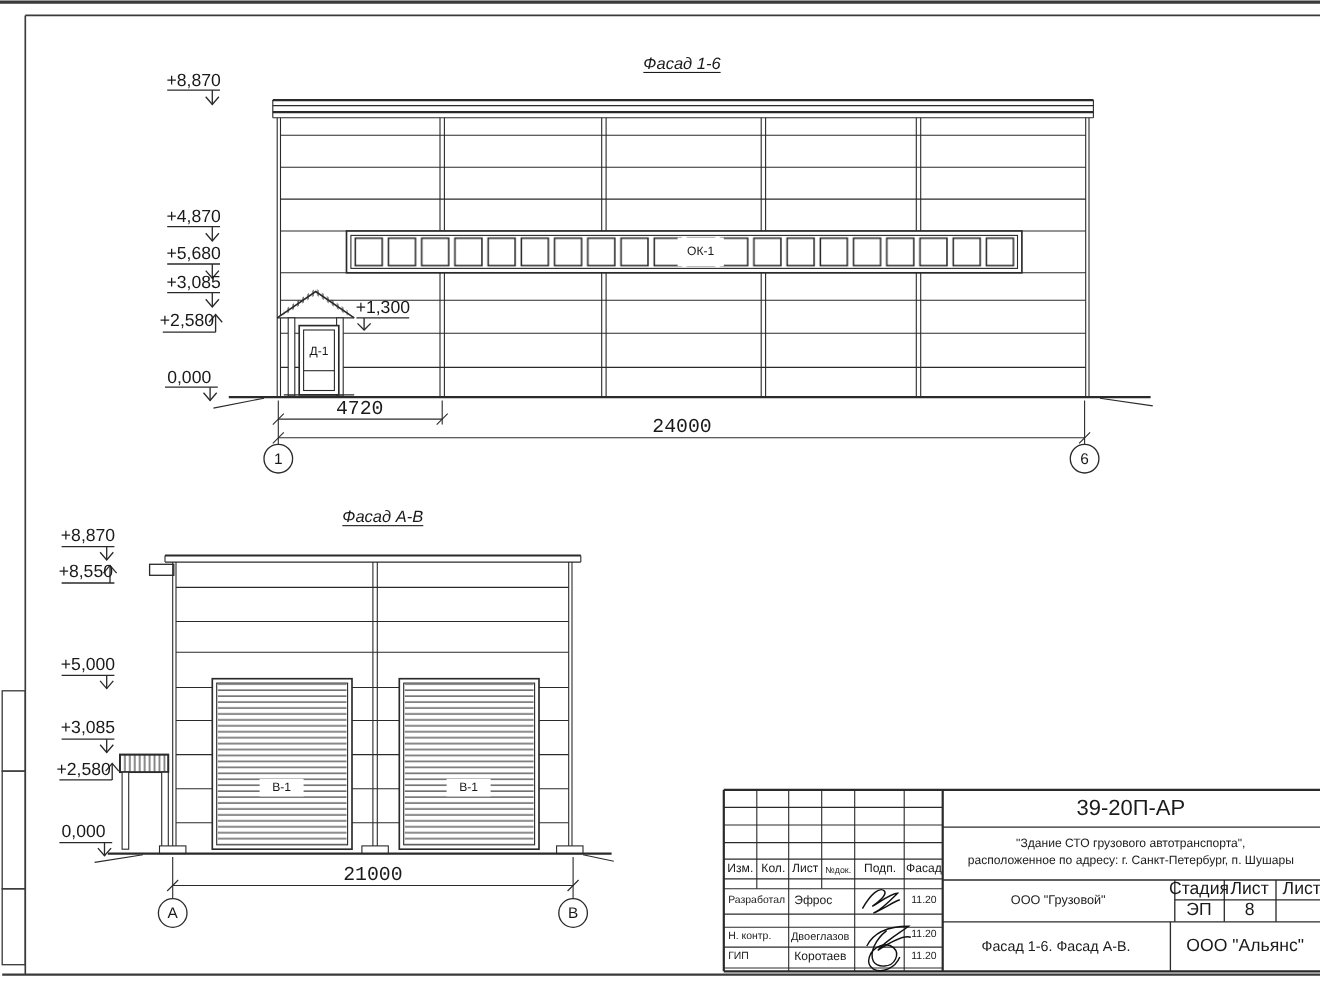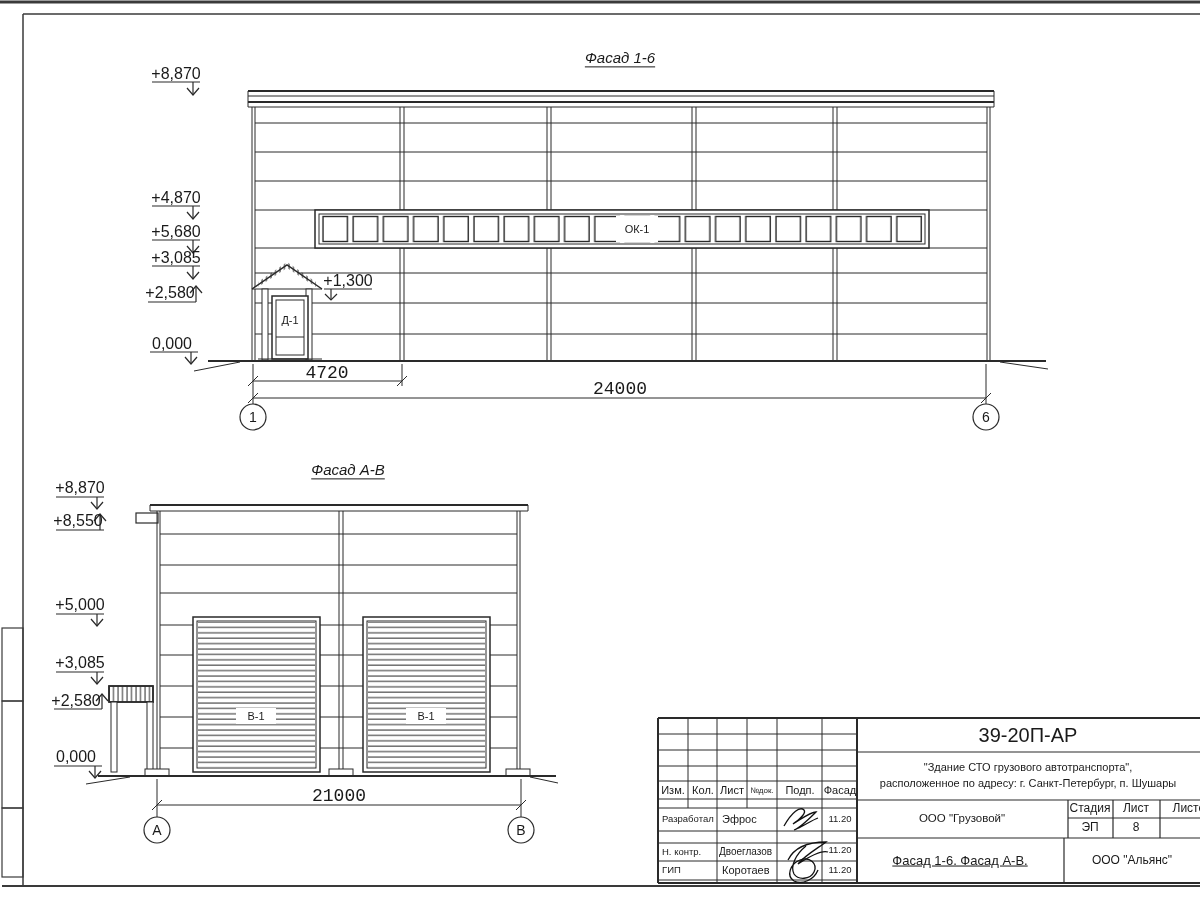--- a/index.html
+++ b/index.html
@@ -3,21 +3,21 @@
 <meta charset="utf-8">
 <style>
   html,body{margin:0;padding:0;}
   body{width:1200px;height:900px;background:#fff;overflow:hidden;position:relative;
        font-family:"Liberation Sans","DejaVu Sans",sans-serif;color:#1a1a1a;}
   .sheet{position:absolute;inset:0;width:1200px;height:900px;overflow:hidden;}
   svg{position:absolute;left:0;top:0;}
   .txt{position:absolute;transform:translate(-50%,-50%);white-space:nowrap;color:#1a1a1a;line-height:1.15;}
   .la{transform:translateY(-50%);}
   .s8{font-size:8px;} .s9{font-size:9.5px;} .s10{font-size:10px;} .s11{font-size:11px;text-align:right;}
-  .s115{font-size:11.5px;} .s12{font-size:12px;} .s13{font-size:13px;text-decoration:underline;}
+  .s115{font-size:11.5px;} .s12{font-size:16px;} .s13{font-size:13px;}
   .s20{font-size:20px;}
   .title{font-style:italic;font-size:15px;text-decoration:underline;text-underline-offset:3px;}
   .mark{font-size:16px;}
   .dim{font-size:18px;font-family:Liberation Mono, monospace;}
   .axis{font-size:14px;}
 </style>
 </head>
 <body>
 
 <div class="sheet">

